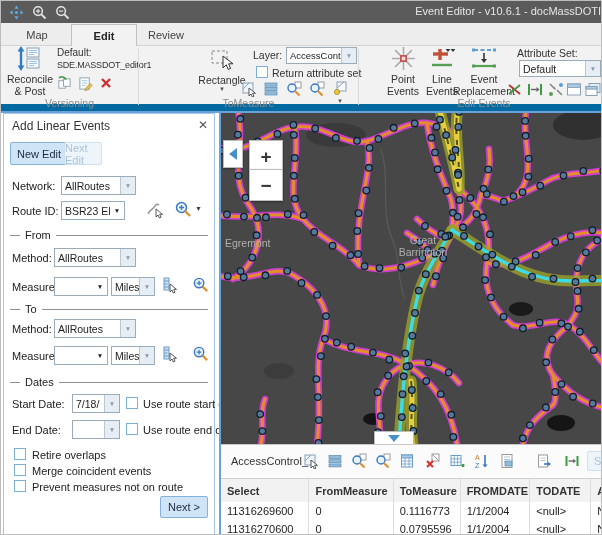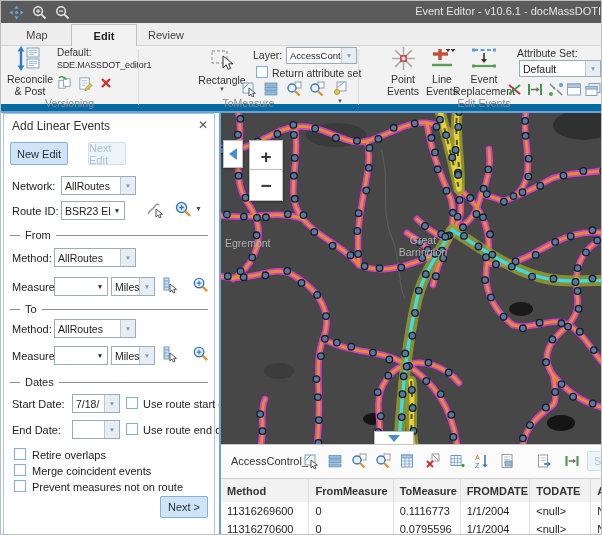--- a/index.html
+++ b/index.html
@@ -290,21 +290,21 @@
     </div>
   </div>
 
   <div class="abs top-accent"></div>
 
   <div class="abs panel">
     <div class="panel-title">Add Linear Events</div>
     <div class="panel-close">✕</div>
 
     <div class="abs btn-blue" style="left:6px;top:28px;width:58px;height:23px;">New Edit</div>
-    <div class="abs btn-blue btn-disabled" style="left:84px;top:28px;width:38px;height:23px;">Next Edit</div>
+    <div class="abs btn-blue btn-disabled" style="left:60px;top:28px;width:38px;height:23px;">Next Edit</div>
 
     <div class="abs flabel" style="left:8px;top:66px;">Network:</div>
     <div class="abs sel" style="left:57px;top:62px;width:75px;height:19px;">
       <span class="val">AllRoutes</span>
       <span class="ab">▼</span>
     </div>
 
     <div class="abs flabel" style="left:8px;top:91px;">Route ID:</div>
     <div class="abs sel" style="left:57px;top:87px;width:64px;height:19px;">
       <span class="val">BSR23 EB</span>
@@ -813,21 +813,21 @@
           <svg width="16" height="16" viewBox="0 0 16 16">
               <path d="M2.5 3v10M13.5 3v10" stroke="#3f9a3f" stroke-width="2"></path>
               <path d="M4.5 8h6" stroke="#666" stroke-width="1.4"></path>
               <path d="M12 8l-2.8-2.3v4.6z" fill="#666"></path>
             </svg>
         </span>
         <div class="abs btn-blue btn-disabled" style="left:366px;top:6px;width:34px;height:20px;justify-content:flex-start;padding-left:6px;">S</div>
       </div>
 
       <div class="thead">
-        <div class="tc c0">Method</div>
+        <div class="tc c0">Select</div>
         <div class="tc c1">FromMeasure</div>
         <div class="tc c2">ToMeasure</div>
         <div class="tc c3">FROMDATE</div>
         <div class="tc c4">TODATE</div>
         <div class="tc c5">AC</div>
       </div>
       <div class="trow" style="top:57px;">
         <div class="tc c0">11316269600</div>
         <div class="tc c1">0</div>
         <div class="tc c2">0.1116773</div>

